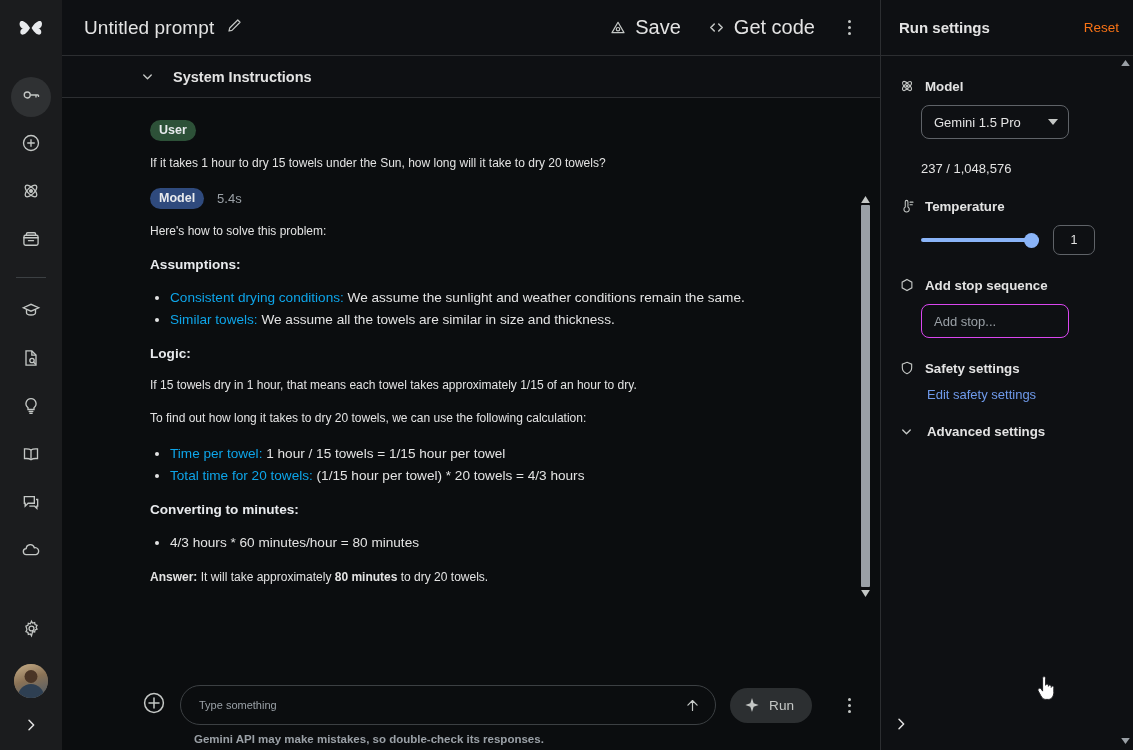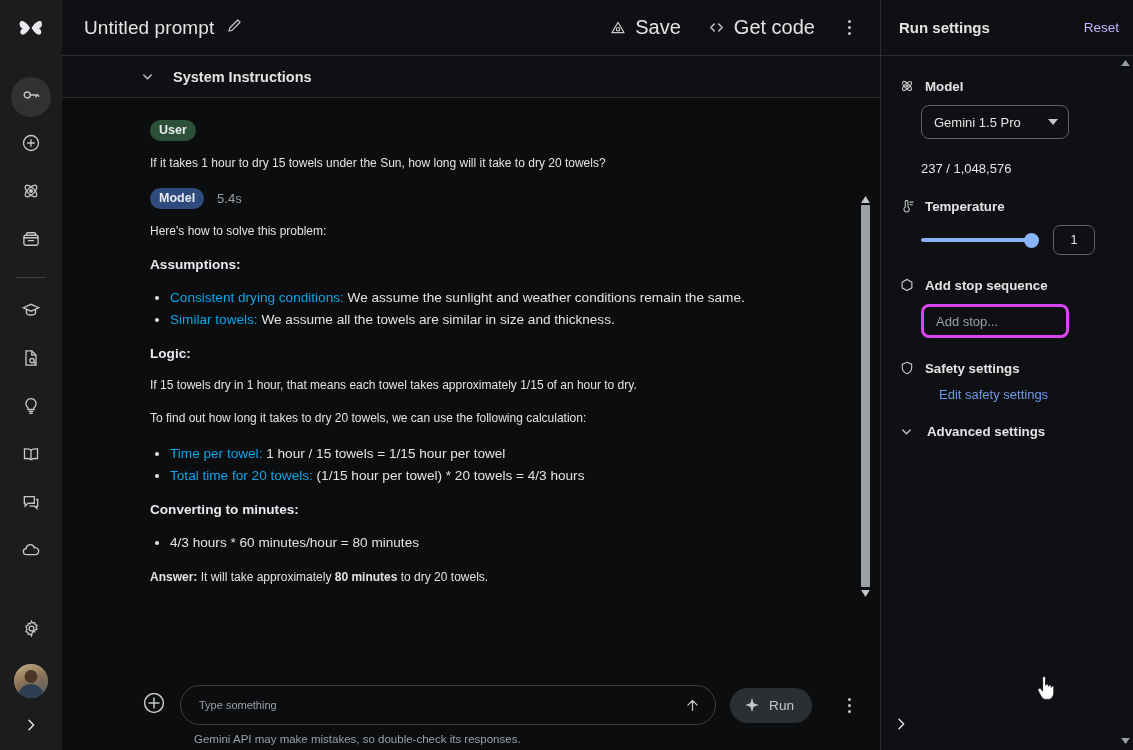--- a/index.html
+++ b/index.html
@@ -142,34 +142,34 @@
     display:flex; align-items:center; padding: 0 14px 0 18px; max-width: 620px;
   }
   .inputbox .ph { flex:1 1 auto; font-size: 11px; color:#9aa0a6; }
   .inputbox .up { color:#c4c7c5; display:flex; align-items:center; cursor:pointer; }
   .runbtn {
     display:flex; align-items:center; gap: 9px;
     background:#2c2f31; border-radius: 19px; height: 35px; padding: 0 18px 0 14px;
     color:#c4c7c5; font-size: 13.6px; cursor:pointer; flex:0 0 auto;
   }
   .run-spark { color:#c4c7c5; display:flex; align-items:center; }
-  .disclaimer { font-size: 11.5px; color:#9aa0a6; margin-top: 8px; margin-left: 52px; }
+  .disclaimer { font-size: 11.5px; color:#9aa0a6; margin-top: 8px; margin-left: 52px; font-weight: bold; }
 
   
   .rightpanel {
     flex: 0 0 253px; width: 253px; background:#0e1013;
     border-left: 1px solid #2c2e31;
     display:flex; flex-direction:column; position:relative;
   }
   .rp-head {
     height: 55px; display:flex; align-items:center; justify-content:space-between;
     padding: 0 14px 0 18px; flex:0 0 55px;
   }
   .rp-title { font-size: 15px; font-weight: bold; color:#e3e3e3; }
-  .rp-reset { font-size: 13.5px; color:#c4b5fd; cursor:pointer; }
+  .rp-reset { font-size: 13.5px; color:#f97316; cursor:pointer; }
   .rp-body { flex:1 1 auto; padding: 22px 14px 0 18px; position:relative; overflow:hidden; }
   .setting { margin-bottom: 22px; }
   .set-head { display:flex; align-items:center; gap: 10px; margin-bottom: 11px; }
   .set-ico { color:#c4c7c5; display:flex; align-items:center; width:16px; }
   .set-label { font-size: 13.3px; font-weight: bold; color:#e3e3e3; }
   .select {
     margin-left: 22px; height: 34px; width: 148px;
     border:1px solid #5f6368; border-radius: 8px;
     display:flex; align-items:center; justify-content:space-between;
     padding: 0 10px 0 12px; cursor:pointer;
@@ -181,25 +181,25 @@
   .slider { position:relative; width: 118px; height: 16px; display:flex; align-items:center; cursor:pointer; }
   .slider .bar { width: 100%; height: 4px; background:#8ab4f8; border-radius:2px; }
   .slider .knob { position:absolute; right: 0; width: 15px; height: 15px; border-radius:50%; background:#8ab4f8; }
   .numbox {
     width: 42px; height: 30px; border:1px solid #5f6368; border-radius:7px;
     display:flex; align-items:center; justify-content:center;
     font-size: 12.5px; color:#e3e3e3; cursor:text;
   }
   .stopinput {
     margin-left: 22px; height: 34px; width: 148px;
-    border:3px solid #d946ef; border-radius:8px;
+    border:1px solid #d946ef; border-radius:8px;
     display:flex; align-items:center; padding: 0 12px;
     font-size: 13px; color:#9aa0a6; cursor:text;
   }
-  .link { margin-left: 40px; font-size: 13px; color:#6f9aeb; cursor:pointer; }
+  .link { margin-left: 28px; font-size: 13px; color:#6f9aeb; cursor:pointer; }
   .adv { display:flex; align-items:center; gap: 12px; cursor:pointer; margin-top: 2px; }
   .adv-label { font-size: 13.3px; font-weight:bold; color:#e3e3e3; }
 
   .rscroll {
     position:absolute; top: 60px; right: 2px; bottom: 6px; width: 12px;
     display:flex; flex-direction:column; align-items:center; justify-content:space-between;
   }
   .rscroll .arw { color:#9aa0a6; display:flex; }
   .rp-chev {
     position:absolute; bottom: 14px; left: 12px;

